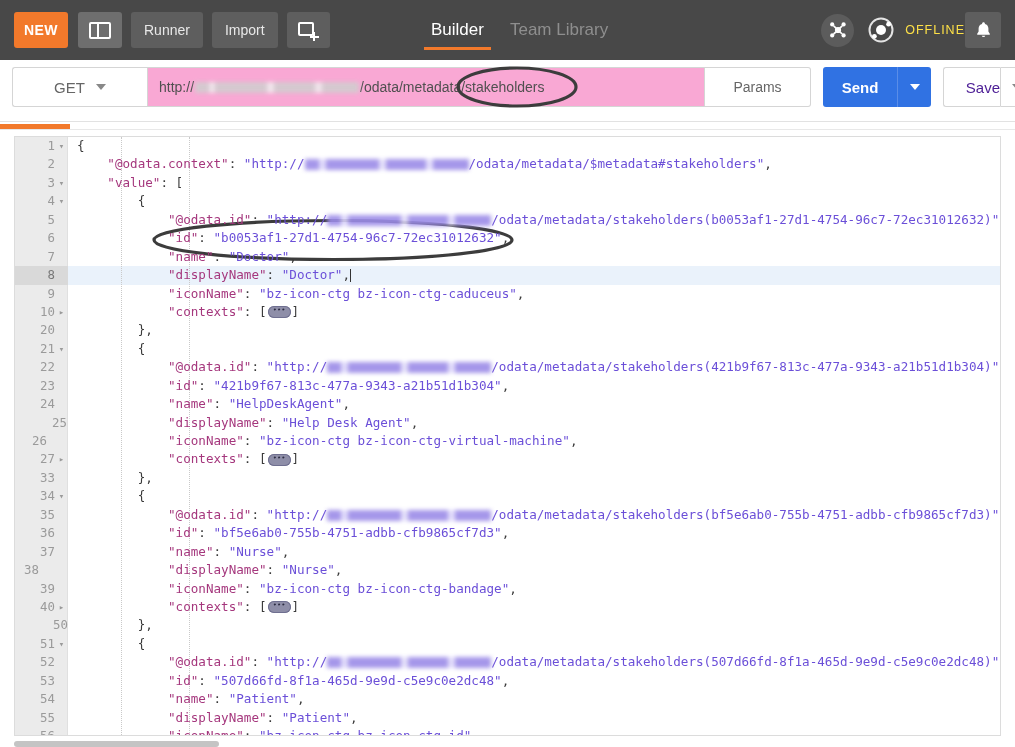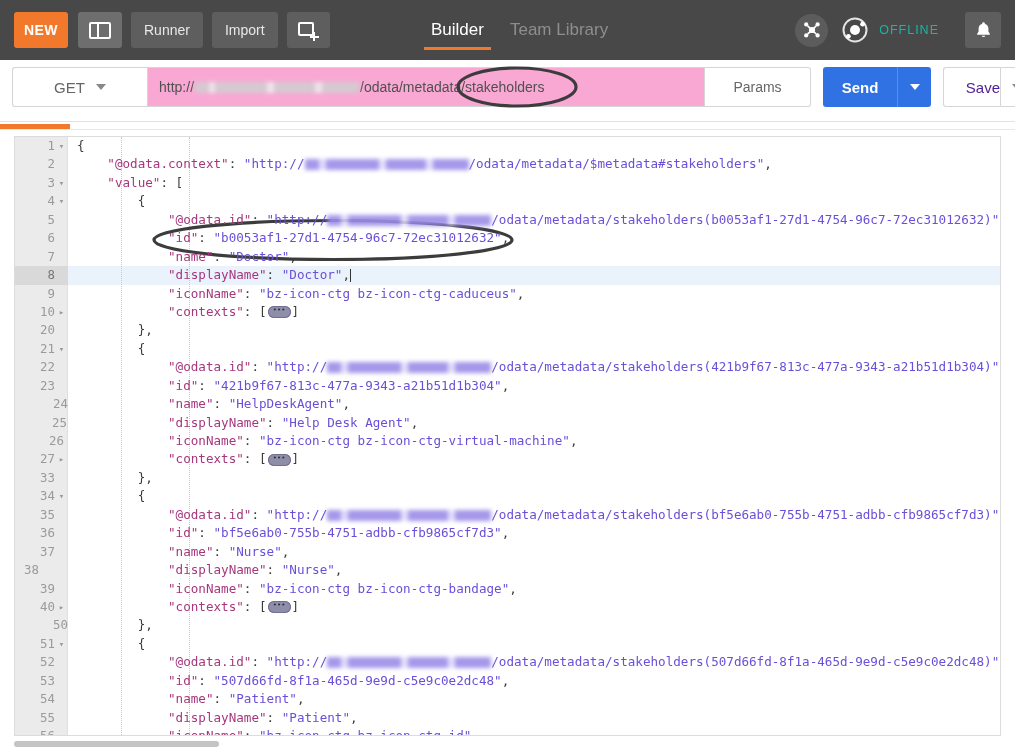--- a/index.html
+++ b/index.html
@@ -78,21 +78,21 @@
     background:#5c5c5c;
     display:flex;align-items:center;justify-content:center;
     cursor:pointer;margin-right:10px;
   }
   .circ-plain{
     width:33px;height:33px;border-radius:50%;
     display:flex;align-items:center;justify-content:center;
     cursor:pointer;margin-right:8px;
   }
   .offline-label{
-    color:#14b8a6;font-size:12.5px;letter-spacing:1px;margin-right:26px;
+    color:#fde047;font-size:12.5px;letter-spacing:1px;
   }
   .bell-btn{
     background:#5e5e5e;width:36px;height:36px;border-radius:3px;
     display:flex;align-items:center;justify-content:center;cursor:pointer;
   }
   .url-row{
     position:absolute;left:12px;top:67px;height:40px;
     display:flex;align-items:stretch;
   }
   .method-box{
@@ -352,23 +352,23 @@
       <div class="line"><span class="ln" style="left: -54px; width: 53px; padding-right: 13px; box-sizing: border-box; text-align: right;">5</span><span class="code-txt">            <span class="k">"@odata.id"</span><span class="p">: </span><span class="s">"http://</span><span class="blur-code"></span><span class="s">/odata/metadata/stakeholders(b0053af1-27d1-4754-96c7-72ec31012632)"</span><span class="p">,</span></span></div>
       <div class="line"><span class="ln" style="left: -54px; width: 53px; padding-right: 13px; box-sizing: border-box; text-align: right;">6</span><span class="code-txt">            <span class="k">"id"</span><span class="p">: </span><span class="s">"b0053af1-27d1-4754-96c7-72ec31012632"</span><span class="p">,</span></span></div>
       <div class="line"><span class="ln" style="left: -54px; width: 53px; padding-right: 13px; box-sizing: border-box; text-align: right;">7</span><span class="code-txt">            <span class="k">"name"</span><span class="p">: </span><span class="s">"Doctor"</span><span class="p">,</span></span></div>
       <div class="line highlight"><div class="hl-bg"></div><span class="ln cur" style="left: -54px; width: 53px; padding-right: 13px; box-sizing: border-box; text-align: right;">8</span><span class="code-txt">            <span class="k">"displayName"</span><span class="p">: </span><span class="s">"Doctor"</span><span class="p">,</span><span class="caret-bar"></span></span></div>
       <div class="line"><span class="ln" style="left: -54px; width: 53px; padding-right: 13px; box-sizing: border-box; text-align: right;">9</span><span class="code-txt">            <span class="k">"iconName"</span><span class="p">: </span><span class="s">"bz-icon-ctg bz-icon-ctg-caduceus"</span><span class="p">,</span></span></div>
       <div class="line"><span class="ln" style="left: -54px; width: 53px; padding-right: 13px; box-sizing: border-box; text-align: right;">10</span><span class="fold" style="left: -12px;">▸</span><span class="code-txt">            <span class="k">"contexts"</span><span class="p">: [</span><span class="collapsed"></span><span class="p">]</span></span></div>
       <div class="line"><span class="ln" style="left: -54px; width: 53px; padding-right: 13px; box-sizing: border-box; text-align: right;">20</span><span class="code-txt">        <span class="p">},</span></span></div>
       <div class="line"><span class="ln" style="left: -54px; width: 53px; padding-right: 13px; box-sizing: border-box; text-align: right;">21</span><span class="fold" style="left: -12px;">▾</span><span class="code-txt">        <span class="p">{</span></span></div>
       <div class="line"><span class="ln" style="left: -54px; width: 53px; padding-right: 13px; box-sizing: border-box; text-align: right;">22</span><span class="code-txt">            <span class="k">"@odata.id"</span><span class="p">: </span><span class="s">"http://</span><span class="blur-code"></span><span class="s">/odata/metadata/stakeholders(421b9f67-813c-477a-9343-a21b51d1b304)"</span><span class="p">,</span></span></div>
       <div class="line"><span class="ln" style="left: -54px; width: 53px; padding-right: 13px; box-sizing: border-box; text-align: right;">23</span><span class="code-txt">            <span class="k">"id"</span><span class="p">: </span><span class="s">"421b9f67-813c-477a-9343-a21b51d1b304"</span><span class="p">,</span></span></div>
-      <div class="line"><span class="ln" style="left: -54px; width: 53px; box-sizing: border-box; text-align: right;">24</span><span class="code-txt">            <span class="k">"name"</span><span class="p">: </span><span class="s">"HelpDeskAgent"</span><span class="p">,</span></span></div>
+      <div class="line"><span class="ln" style="left: -54px; width: 53px; padding-right: 13px; box-sizing: border-box; text-align: right;">24</span><span class="code-txt">            <span class="k">"name"</span><span class="p">: </span><span class="s">"HelpDeskAgent"</span><span class="p">,</span></span></div>
       <div class="line"><span class="ln" style="left: -54px; width: 53px; padding-right: 1px; box-sizing: border-box; text-align: right;">25</span><span class="code-txt">            <span class="k">"displayName"</span><span class="p">: </span><span class="s">"Help Desk Agent"</span><span class="p">,</span></span></div>
-      <div class="line"><span class="ln" style="left: -54px; width: 74px; padding-right: 25px; box-sizing: border-box; text-align: right;">26</span><span class="code-txt">            <span class="k">"iconName"</span><span class="p">: </span><span class="s">"bz-icon-ctg bz-icon-ctg-virtual-machine"</span><span class="p">,</span></span></div>
+      <div class="line"><span class="ln" style="left: -54px; width: 74px; padding-right: 25px; box-sizing: border-box; text-align: center;">26</span><span class="code-txt">            <span class="k">"iconName"</span><span class="p">: </span><span class="s">"bz-icon-ctg bz-icon-ctg-virtual-machine"</span><span class="p">,</span></span></div>
       <div class="line"><span class="ln" style="left: -54px; width: 53px; padding-right: 13px; box-sizing: border-box; text-align: right;">27</span><span class="fold" style="left: -12px;">▸</span><span class="code-txt">            <span class="k">"contexts"</span><span class="p">: [</span><span class="collapsed"></span><span class="p">]</span></span></div>
       <div class="line"><span class="ln" style="left: -54px; width: 53px; padding-right: 13px; box-sizing: border-box; text-align: right;">33</span><span class="code-txt">        <span class="p">},</span></span></div>
       <div class="line"><span class="ln" style="left: -54px; width: 53px; padding-right: 13px; box-sizing: border-box; text-align: right;">34</span><span class="fold" style="left: -12px;">▾</span><span class="code-txt">        <span class="p">{</span></span></div>
       <div class="line"><span class="ln" style="left: -54px; width: 53px; padding-right: 13px; box-sizing: border-box; text-align: right;">35</span><span class="code-txt">            <span class="k">"@odata.id"</span><span class="p">: </span><span class="s">"http://</span><span class="blur-code"></span><span class="s">/odata/metadata/stakeholders(bf5e6ab0-755b-4751-adbb-cfb9865cf7d3)"</span><span class="p">,</span></span></div>
       <div class="line"><span class="ln" style="left: -54px; width: 53px; padding-right: 13px; box-sizing: border-box; text-align: right;">36</span><span class="code-txt">            <span class="k">"id"</span><span class="p">: </span><span class="s">"bf5e6ab0-755b-4751-adbb-cfb9865cf7d3"</span><span class="p">,</span></span></div>
       <div class="line"><span class="ln" style="left: -54px; width: 53px; padding-right: 13px; box-sizing: border-box; text-align: right;">37</span><span class="code-txt">            <span class="k">"name"</span><span class="p">: </span><span class="s">"Nurse"</span><span class="p">,</span></span></div>
       <div class="line"><span class="ln" style="left: -54px; width: 53px; padding-right: 29px; box-sizing: border-box; text-align: right;">38</span><span class="code-txt">            <span class="k">"displayName"</span><span class="p">: </span><span class="s">"Nurse"</span><span class="p">,</span></span></div>
       <div class="line"><span class="ln" style="left: -54px; width: 53px; padding-right: 13px; box-sizing: border-box; text-align: right;">39</span><span class="code-txt">            <span class="k">"iconName"</span><span class="p">: </span><span class="s">"bz-icon-ctg bz-icon-ctg-bandage"</span><span class="p">,</span></span></div>
       <div class="line"><span class="ln" style="left: -54px; width: 53px; padding-right: 13px; box-sizing: border-box; text-align: right;">40</span><span class="fold" style="left: -12px;">▸</span><span class="code-txt">            <span class="k">"contexts"</span><span class="p">: [</span><span class="collapsed"></span><span class="p">]</span></span></div>
       <div class="line"><span class="ln" style="left: -54px; width: 53px; padding-right: 0; box-sizing: border-box; text-align: right;">50</span><span class="code-txt">        <span class="p">},</span></span></div>

